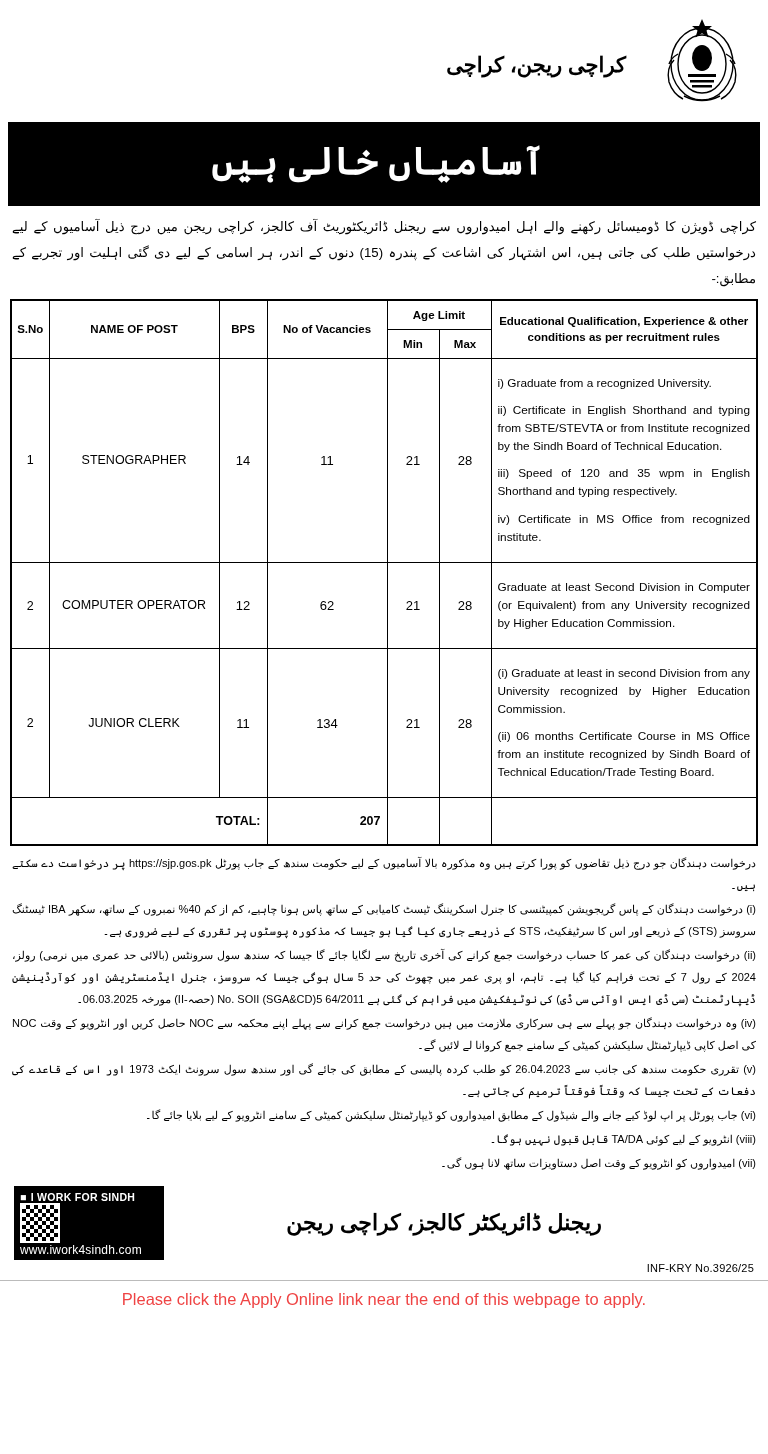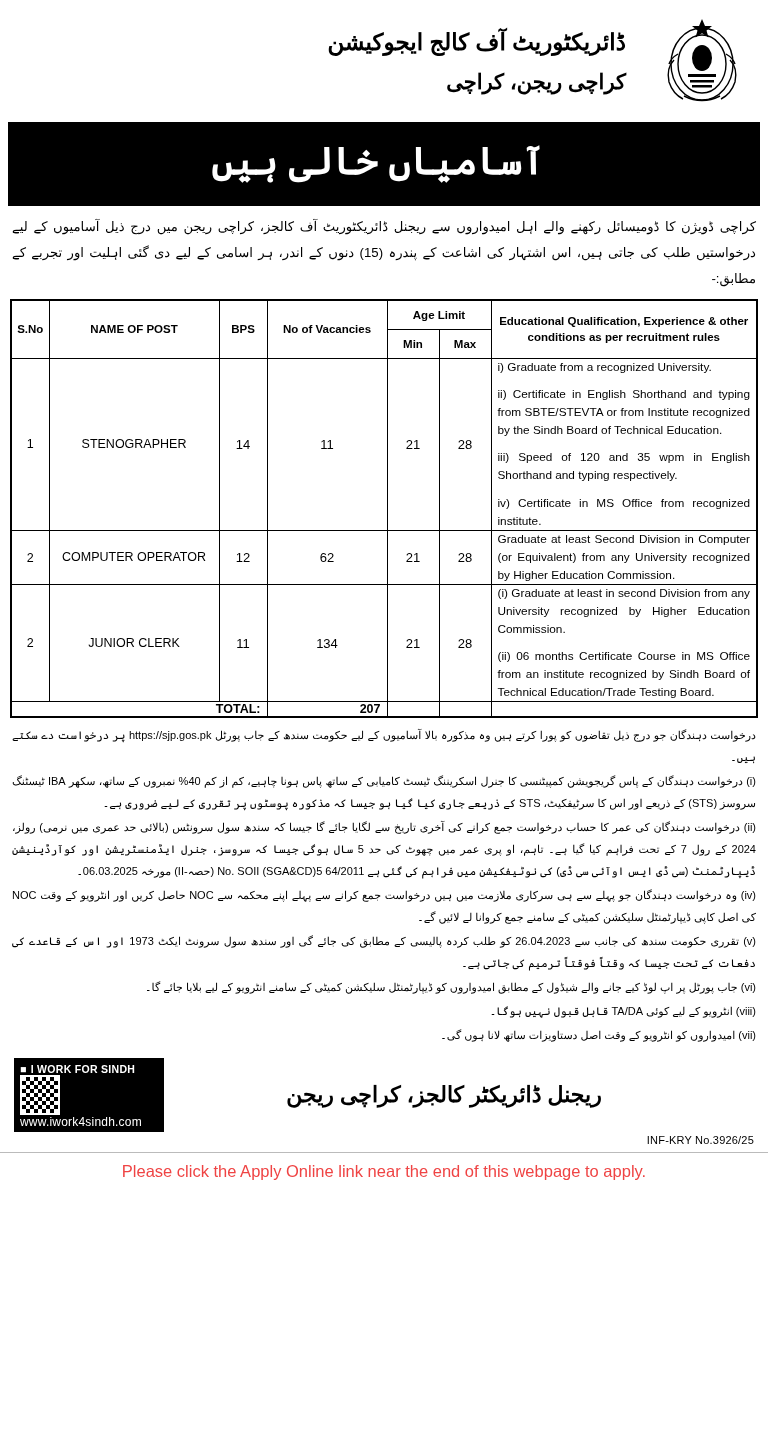--- a/index.html
+++ b/index.html
@@ -75,21 +75,21 @@
   
   .tbl-wrap { padding: 0 10px; }
   table.jobs {
     width: 100%;
     border-collapse: collapse;
     border: 2px solid #000;
     font-size: 12px;
   }
   table.jobs th, table.jobs td {
     border: 1px solid #000;
-    padding: 0 6px;
+    padding: 16px 6px;
     vertical-align: middle;
   }
   table.jobs thead th {
     font-size: 11.5px;
     font-weight: bold;
     text-align: center;
     padding: 8px 4px;
   }
   th.col-edu { text-align: left; padding-left: 8px; line-height: 1.45; }
   td.c-sno { text-align: center; width: 38px; font-size: 12.5px; }
@@ -177,21 +177,20 @@
     font-weight: normal;
   }
 </style>
 </head>
 <body>
 
 <div class="page">
 
   <div class="header">
     <div class="header-text">
-      <div class="header-line1">ڈائریکٹوریٹ آف کالج ایجوکیشن</div>
       <div class="header-line2">کراچی ریجن، کراچی</div>
     </div>
     <div class="crest">
       <svg width="96" height="96" viewBox="0 0 96 96" xmlns="http://www.w3.org/2000/svg">
         <g fill="none" stroke="#000" stroke-width="1.4">
           <ellipse cx="48" cy="50" rx="31" ry="36"></ellipse>
           <ellipse cx="48" cy="50" rx="24" ry="29"></ellipse>
           <path d="M48 5 l3 7 7 0 -5.5 4.5 2 7 -6.5-4.2 -6.5 4.2 2-7 -5.5-4.5 7 0z" fill="#000" stroke="none"></path>
           <path d="M20 46 q-8 8 -5 22 q4 12 14 17"></path>
           <path d="M76 46 q8 8 5 22 q-4 12 -14 17"></path>

